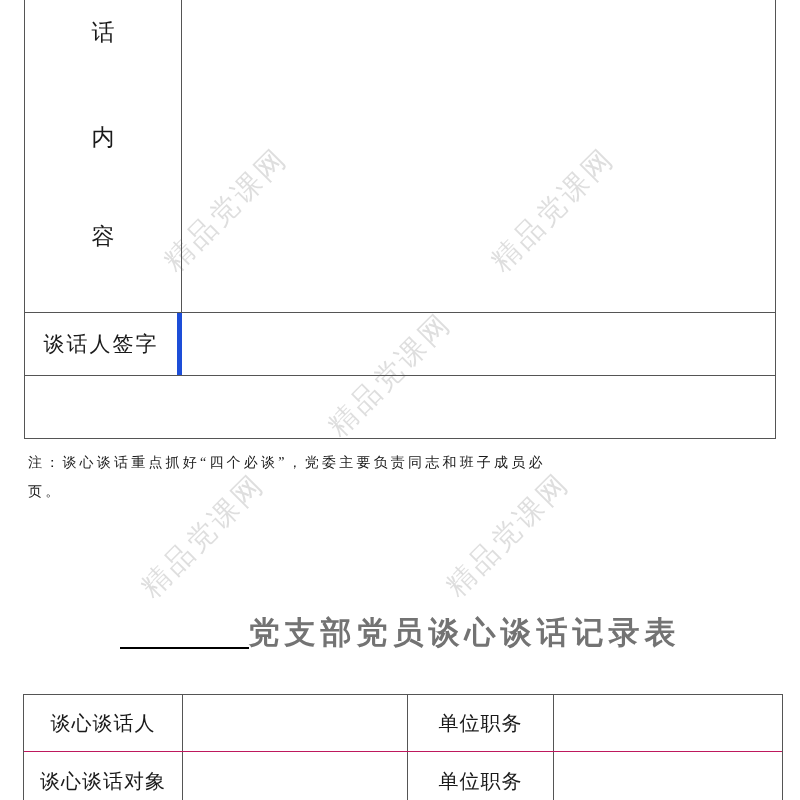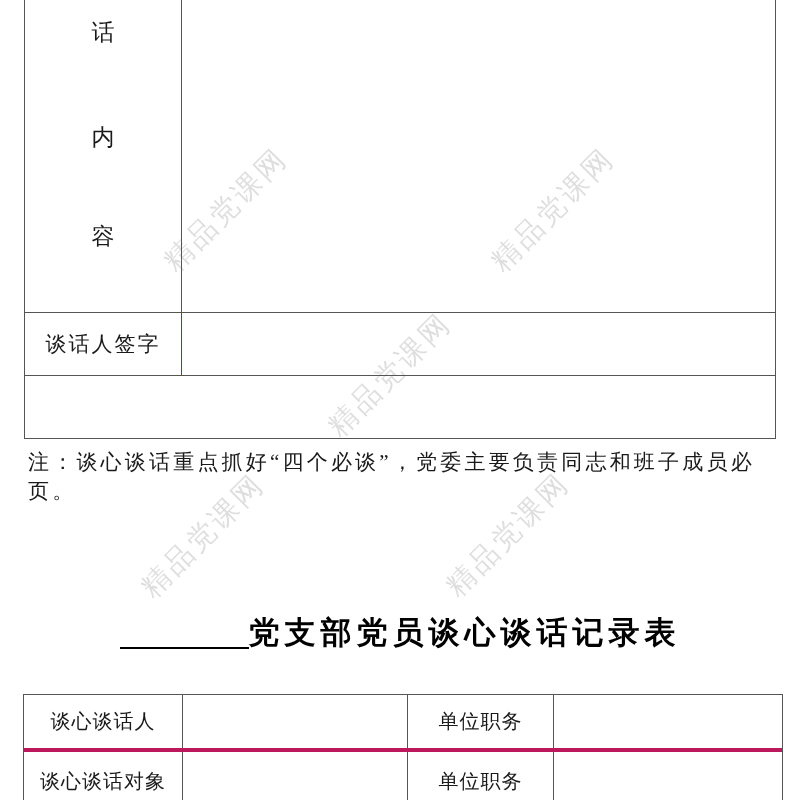--- a/index.html
+++ b/index.html
@@ -45,58 +45,58 @@
     text-align: center; font-size: 23px; line-height: 26px;
   }
   .v-char.c0 { top: 20px; }
   .v-char.c1 { top: 125px; }
   .v-char.c2 { top: 224px; }
   .tt-value-col { flex: 1; }
   .tt-sig-row { display: flex; height: 63px; box-sizing: border-box; border-bottom: 1px solid #555; }
   .tt-sig-row.last { height: 62px; border-bottom: none; }
   .sig-label {
     width: 157px; box-sizing: border-box;
-    border-right: 1px solid #1d4ed8;
+    border-right: 5px solid #1d4ed8;
     display: flex; align-items: center; justify-content: center;
     font-size: 21px; letter-spacing: 2px; white-space: nowrap;
   }
   .sig-value { flex: 1; }
   
   .note {
     position: absolute; left: 28px; top: 448px; width: 760px;
     z-index: 1;
-    font-size: 21px; line-height: 29px; letter-spacing: 3.2px;
+    font-size: 14px; line-height: 29px; letter-spacing: 3.2px;
   }
   .note-line { white-space: nowrap; }
   
   .title-row {
     position: absolute; left: 0; top: 609px; width: 800px;
     text-align: center; line-height: 48px; z-index: 1;
     white-space: nowrap;
   }
   .title-blank {
     display: inline-block; width: 129px; height: 34px;
     box-sizing: border-box;
     border-bottom: 2px solid #000;
     vertical-align: -6px;
   }
   .title-text {
-    font-size: 31px; font-weight: bold; color: #000000;
+    font-size: 31px; font-weight: bold; color: #737373;
     letter-spacing: 5px;
   }
   
   .bottom-table {
     position: absolute; left: 23px; top: 694px;
     width: 760px; height: 118px;
     box-sizing: border-box;
     border: 1px solid #555;
     display: flex; flex-direction: column;
     z-index: 1;
   }
-  .bt-row { display: flex; height: 57px; box-sizing: border-box; border-bottom: 4px solid #be185d; }
+  .bt-row { display: flex; height: 57px; box-sizing: border-box; border-bottom: 1px solid #be185d; }
   .bt-row.last { border-bottom: none; flex: 1; }
   .bt-cell {
     box-sizing: border-box;
     display: flex; align-items: center; justify-content: center;
     font-size: 20px; letter-spacing: 1px; white-space: nowrap;
   }
   .bt-c1 { width: 159px; border-right: 1px solid #555; }
   .bt-c2 { width: 225px; border-right: 1px solid #555; }
   .bt-c3 { width: 146px; border-right: 1px solid #555; }
   .bt-c4 { flex: 1; }

